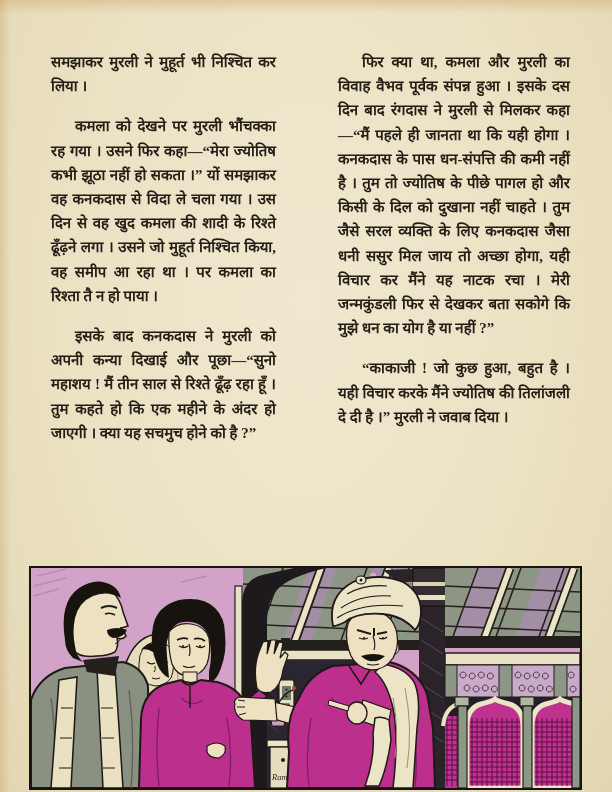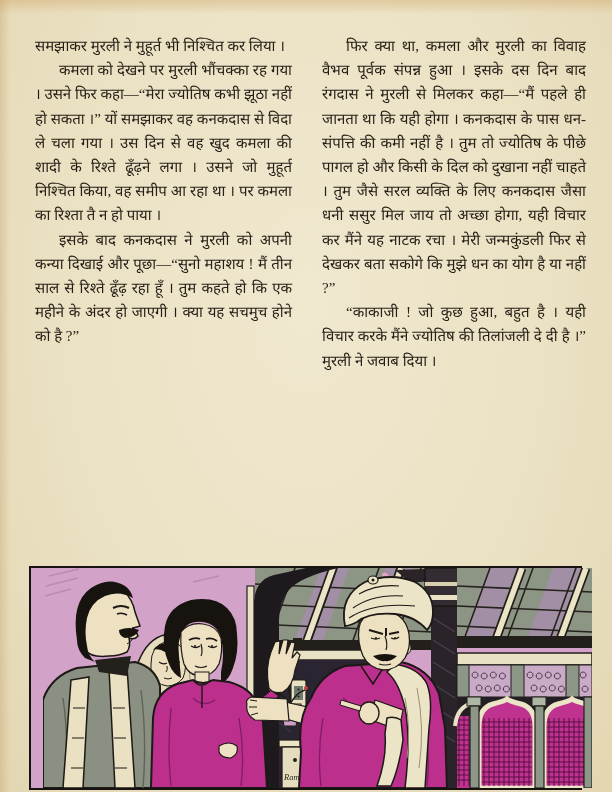--- a/index.html
+++ b/index.html
@@ -12,25 +12,25 @@
     background:linear-gradient(180deg, rgba(205,160,95,.38), rgba(205,160,95,0));pointer-events:none;}
   .page::after{content:"";position:absolute;left:0;top:0;bottom:0;width:10px;
     background:linear-gradient(90deg, rgba(190,150,90,.30), rgba(190,150,90,0));pointer-events:none;}
   .text-area{
     position:absolute;left:35px;top:34px;right:26px;
     display:flex;gap:30px;color:#241e15;
   }
   .col{font-size:15px;line-height:24.2px;text-align:justify;}
   .col-left{width:257px;flex:0 0 257px;}
   .col-right{flex:1;}
-  .col p{margin:0;text-indent:1.6em;}
+  .col p{margin:16px;text-indent:1.6em;font-weight:bold;}
   .col p.no-indent{text-indent:0;}
   .illustration{
     position:absolute;left:29px;top:566px;width:553px;height:224px;
-    border:2px solid #171310;box-sizing:border-box;background:#d3a2c8;padding-left:12px;
+    border:2px solid #171310;box-sizing:border-box;background:#d3a2c8;
   }
   .illustration svg{display:block;width:549px;height:220px;}
 </style>
 </head>
 <body>
 
 <div class="page">
 
   <div class="text-area">
     <div class="col col-left">

